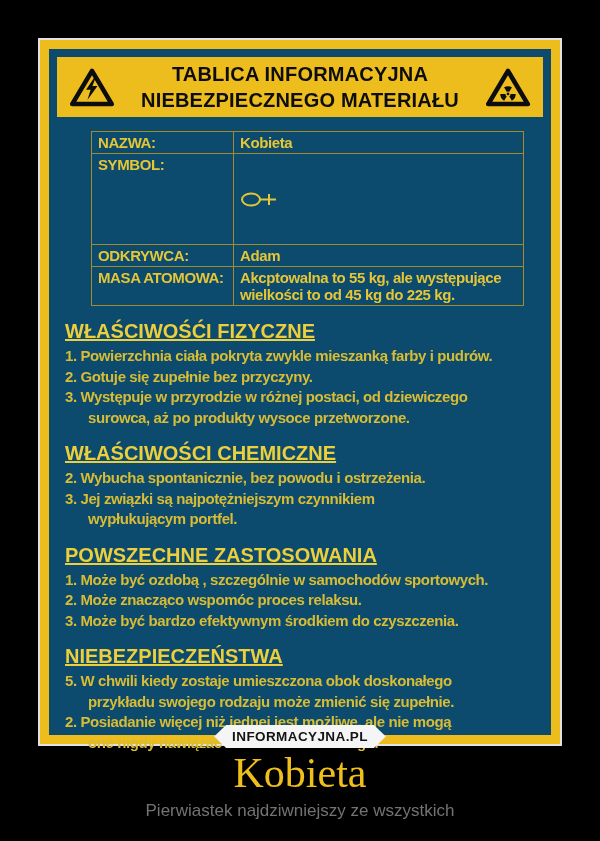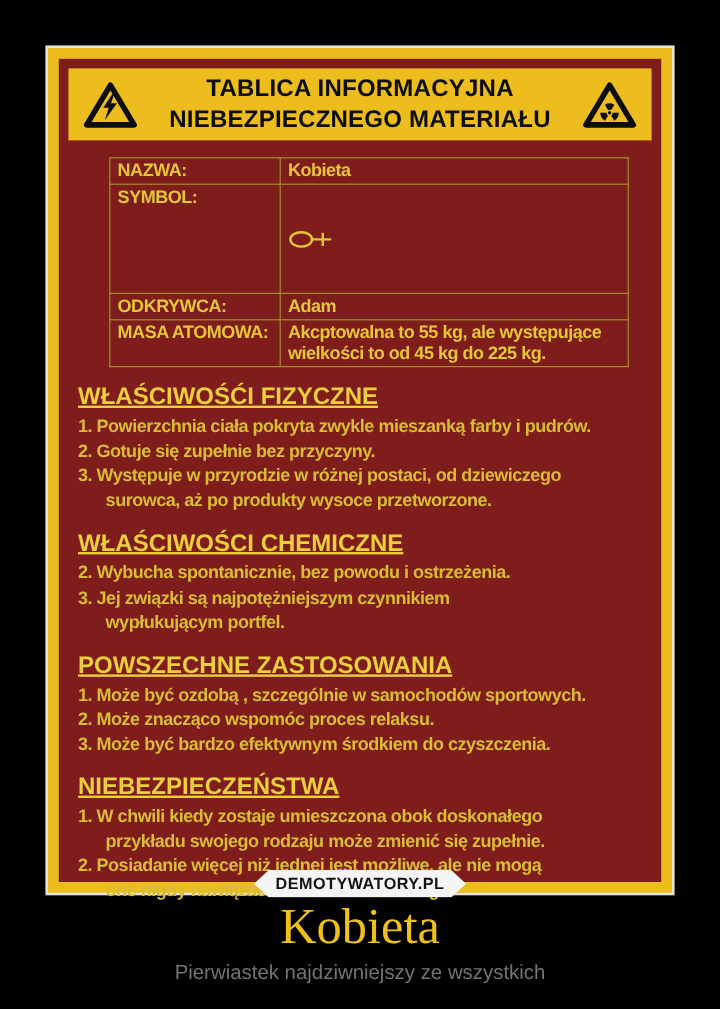--- a/index.html
+++ b/index.html
@@ -10,21 +10,21 @@
   }
   .sign {
     position:absolute; left:38px; top:38px; width:524px; height:708px;
     box-sizing:border-box;
     background:#edbd1d;
     border:2px solid #e2e2e2;
     padding:9px;
   }
   .sign-inner {
     width:100%; height:100%; box-sizing:border-box;
-    background:#7f1d1d;
+    background:#0c4a6e;
     padding:8px;
     display:flex; flex-direction:column;
   }
   .sign-header {
     flex:0 0 60px; background:#edbd1d;
     display:flex; align-items:center; justify-content:space-between;
     padding:0 12px; box-sizing:border-box;
   }
   .header-titles {
     flex:1; text-align:center;
@@ -162,25 +162,25 @@
 
       <div class="section">
         <div class="section-heading">POWSZECHNE ZASTOSOWANIA</div>
         <div class="item">1. Może być ozdobą , szczególnie w samochodów sportowych.</div>
         <div class="item">2. Może znacząco wspomóc proces relaksu.</div>
         <div class="item">3. Może być bardzo efektywnym środkiem do czyszczenia.</div>
       </div>
 
       <div class="section">
         <div class="section-heading">NIEBEZPIECZEŃSTWA</div>
-        <div class="item">1. W chwili kiedy zostaje umieszczona obok doskonałego
+        <div class="item">5. W chwili kiedy zostaje umieszczona obok doskonałego
 przykładu swojego rodzaju może zmienić się zupełnie.</div>
         <div class="item">2. Posiadanie więcej niż jednej jest możliwe, ale nie mogą
 one nigdy nawiązać kontaktu wzrokowego.</div>
       </div>
 
     </div>
   </div>
 </div>
 
-<div class="badge">DEMOTYWATORY.PL</div>
+<div class="badge">INFORMACYJNA.PL</div>
 <div class="poster-title">Kobieta</div>
 <div class="poster-subtitle">Pierwiastek najdziwniejszy ze wszystkich</div>
 
 </body></html>

